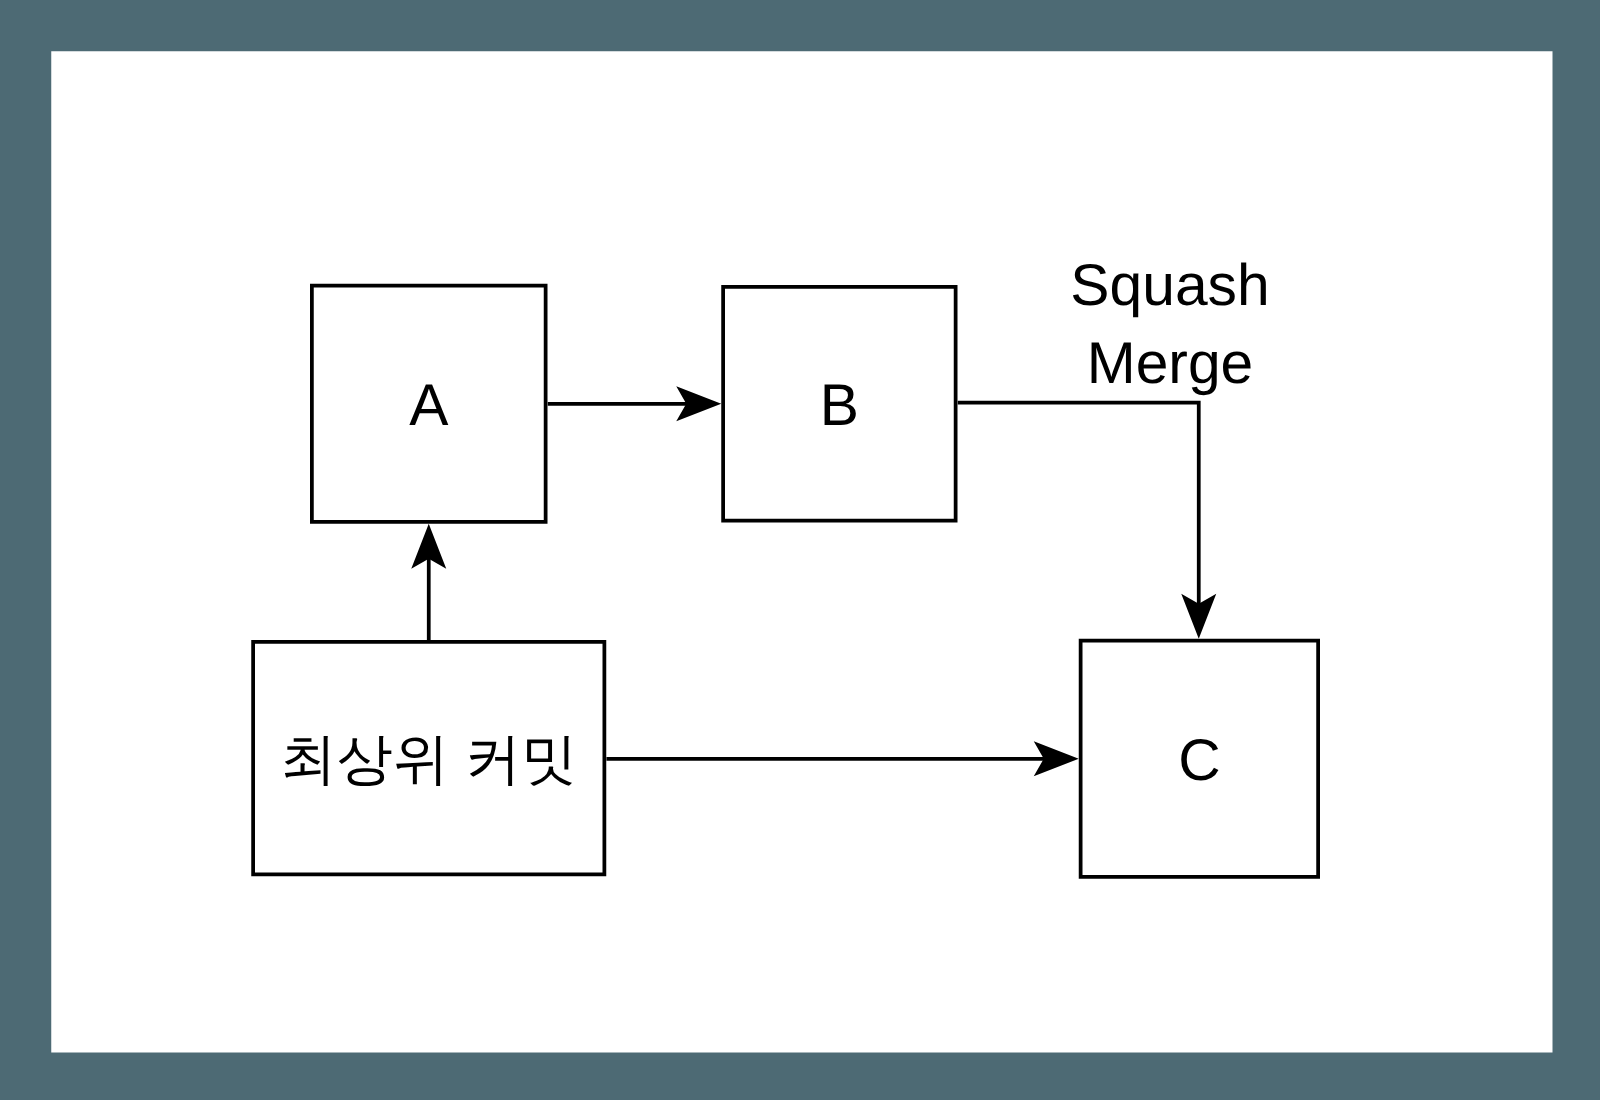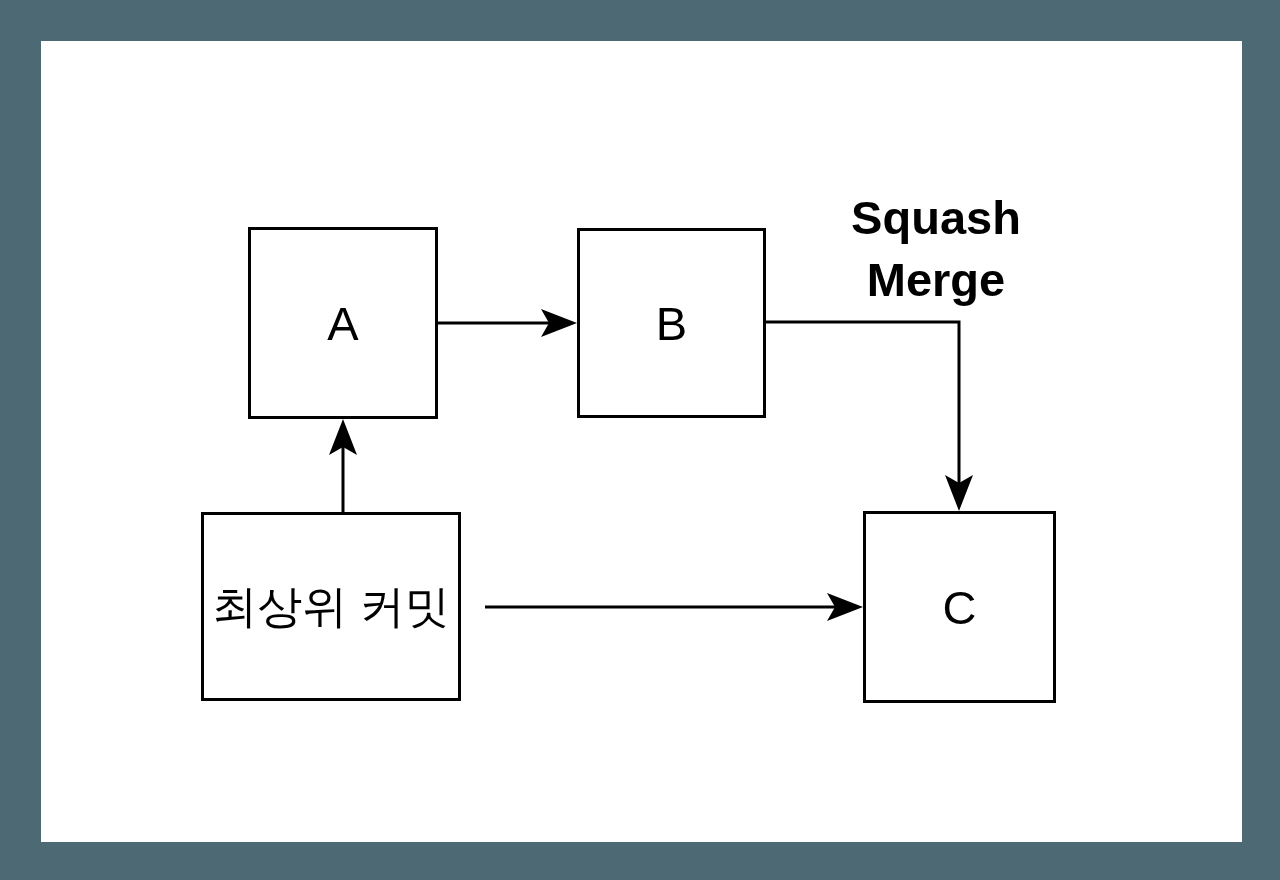--- a/index.html
+++ b/index.html
@@ -46,30 +46,30 @@
     justify-content: center;
     color: var(--text);
     font-size: 47px;
     font-weight: 400;
     line-height: 1;
     white-space: nowrap;
   }
   .node-a { left: 207px; top: 186px; width: 190px; height: 192px; }
   .node-b { left: 536px; top: 187px; width: 189px; height: 190px; }
   .node-c { left: 822px; top: 470px; width: 193px; height: 192px; }
-  .node-top-commit { left: 160px; top: 471px; width: 260px; height: 189px; font-size: 45px; }
+  .node-top-commit { left: 160px; top: 471px; width: 284px; height: 189px; font-size: 45px; }
   .edge-label {
     position: absolute;
     left: 785px;
-    top: 146px;
+    top: 156px;
     width: 220px;
     text-align: center;
     color: var(--text);
     font-size: 47px;
-    font-weight: 700;
+    font-weight: 400;
     line-height: 62px;
   }
 </style>
 </head>
 <body>
 
 <div class="frame">
   <div class="canvas">
 
     <svg class="edges" viewBox="0 0 1201 801" xmlns="http://www.w3.org/2000/svg">

